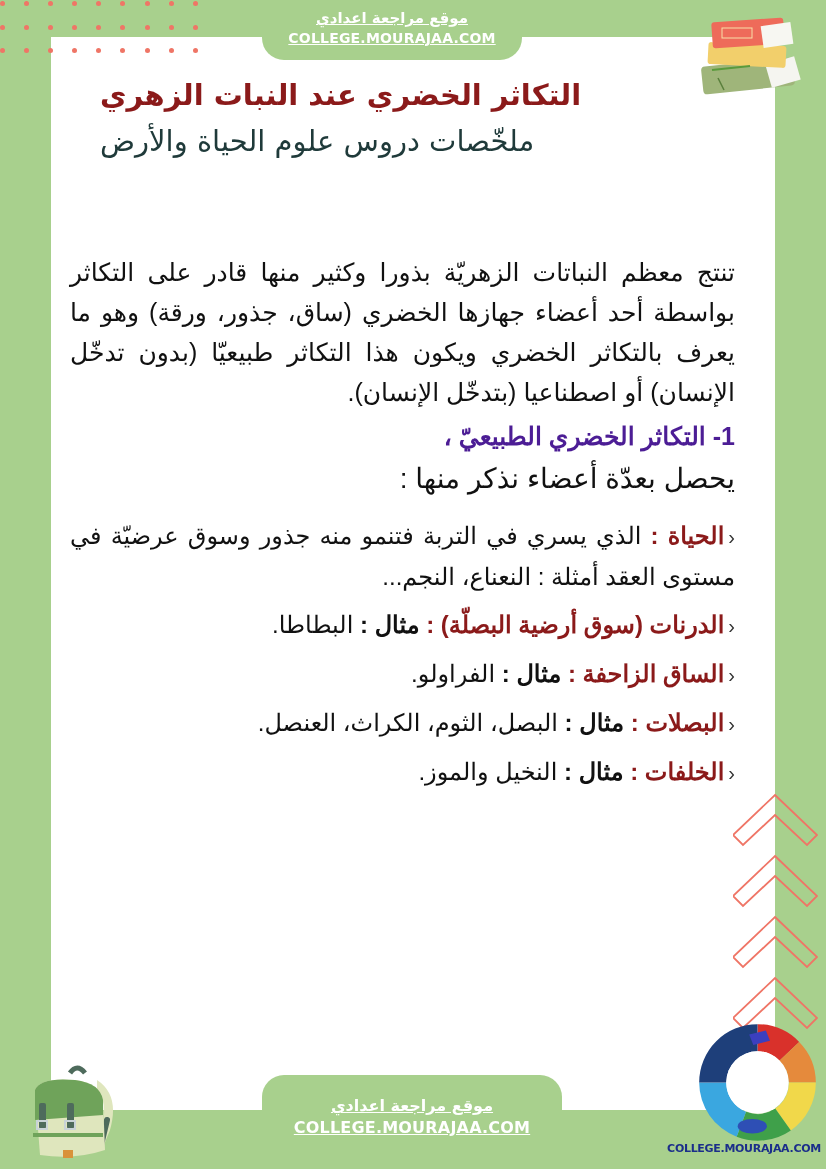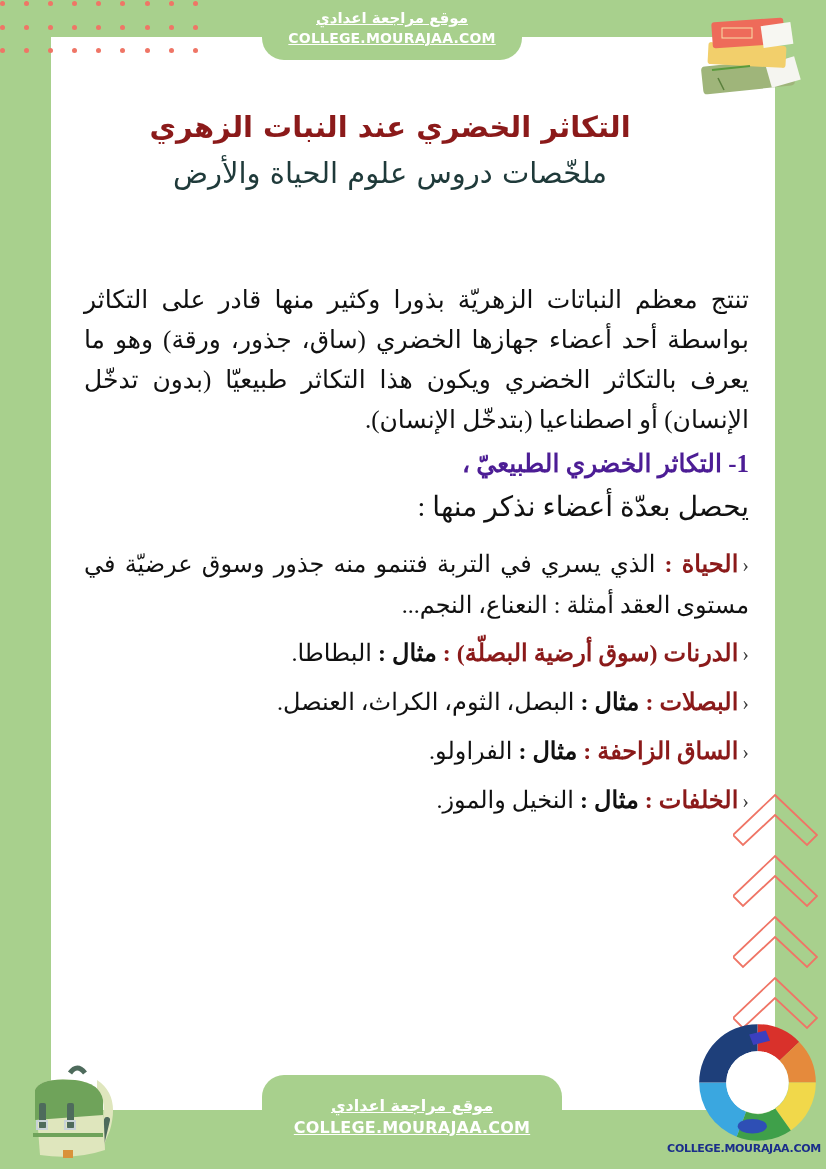--- a/index.html
+++ b/index.html
@@ -41,34 +41,33 @@
     padding-top: 20px;
   }
   .tab .ar { font-size: 15px; text-decoration: underline; line-height: 20px; direction: rtl; }
   .tab .en { font-size: 14px; text-decoration: underline; line-height: 20px; letter-spacing: 0.2px; }
   .tab-bottom .ar { font-size: 16px; line-height: 22px; }
   .tab-bottom .en { font-size: 16px; line-height: 22px; }
 
   
   .titles {
     position: absolute; left: 100px; top: 72px; width: 580px;
-    text-align: center; direction: rtl;
-    font-family: "DejaVu Sans", sans-serif; font-weight: bold; margin-top: 32px;
+    text-align: left; direction: rtl;
+    font-family: "DejaVu Sans", sans-serif; font-weight: bold;
   }
   .t1 { color: #8b1a1a; font-size: 29px; line-height: 46px; }
   .t2 { color: #1f3a3a; font-size: 29px; line-height: 46px; font-weight: normal; }
   .t3 { color: #3c6b1f; font-size: 27px; line-height: 42px; }
 
   
   .content {
-    position: absolute; left: 84px; top: 252px; width: 665px;
+    position: absolute; left: 70px; top: 252px; width: 665px;
     direction: rtl; text-align: justify;
-    font-family: Liberation Serif, serif;
+    font-family: Liberation Sans, sans-serif;
     color: #111111;
-    margin-top: 28px;
   }
   .intro { font-size: 25px; line-height: 40px; text-align-last: right; }
   .section-heading {
     color: #4c1d95; font-weight: bold; font-size: 25px;
     line-height: 44px; margin-top: 2px;
   }
   .lead { font-size: 28px; line-height: 42px; }
   .bullets { list-style: none; margin-top: 16px; }
   .bullet { font-size: 24px; line-height: 40px; margin-bottom: 8px; padding-right: 0; }
   .bullet .marker { color: #333; margin-left: 4px; font-size: 20px; }
@@ -149,24 +148,24 @@
   <div class="lead">يحصل بعدّة أعضاء نذكر منها :</div>
 
   <ul class="bullets">
     <li class="bullet">
       <span class="marker">‹</span><span class="term">الحياة</span><span class="colon"> : </span><span>الذي يسري في التربة فتنمو منه جذور وسوق عرضيّة في مستوى العقد أمثلة : النعناع، النجم...</span>
     </li>
     <li class="bullet">
       <span class="marker">‹</span><span class="term">الدرنات (سوق أرضية البصلّة)</span><span class="colon"> : </span><span class="ex">مثال :</span><span> البطاطا.</span>
     </li>
     <li class="bullet">
+      <span class="marker">‹</span><span class="term">الساق الزاحفة</span><span class="colon"> : </span><span class="ex">مثال :</span><span> الفراولو.</span>
+    </li>
+    <li class="bullet">
       <span class="marker">‹</span><span class="term">البصلات</span><span class="colon"> : </span><span class="ex">مثال :</span><span> البصل، الثوم، الكراث، العنصل.</span>
-    </li>
-    <li class="bullet">
-      <span class="marker">‹</span><span class="term">الساق الزاحفة</span><span class="colon"> : </span><span class="ex">مثال :</span><span> الفراولو.</span>
     </li>
     <li class="bullet">
       <span class="marker">‹</span><span class="term">الخلفات</span><span class="colon"> : </span><span class="ex">مثال :</span><span> النخيل والموز.</span>
     </li>
   </ul>
 </div>
 
 <svg class="chevrons" viewBox="0 0 85 245">
   <g fill="none" stroke="#ef7566" stroke-width="1.8">
     <path d="M42 5 L84 45 L74 55 L42 25 L10 55 L0 45 Z"></path>

